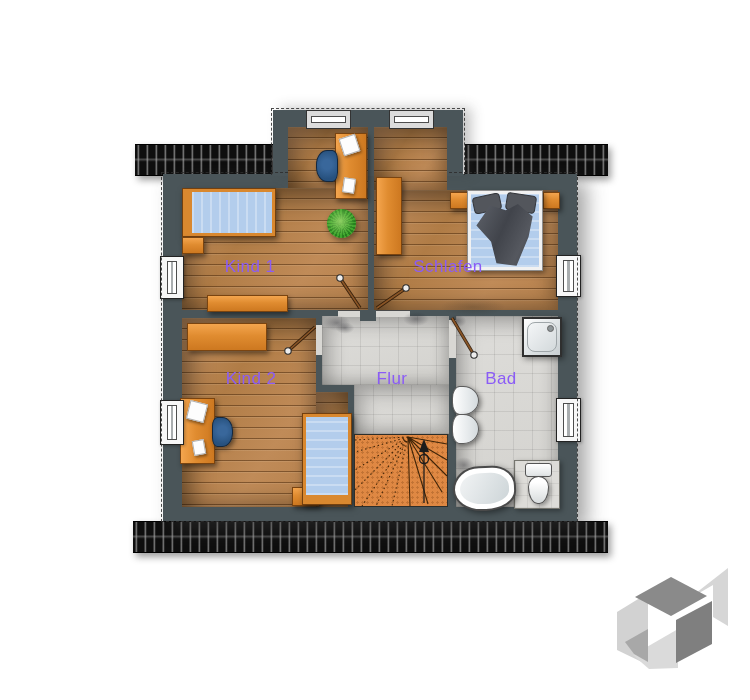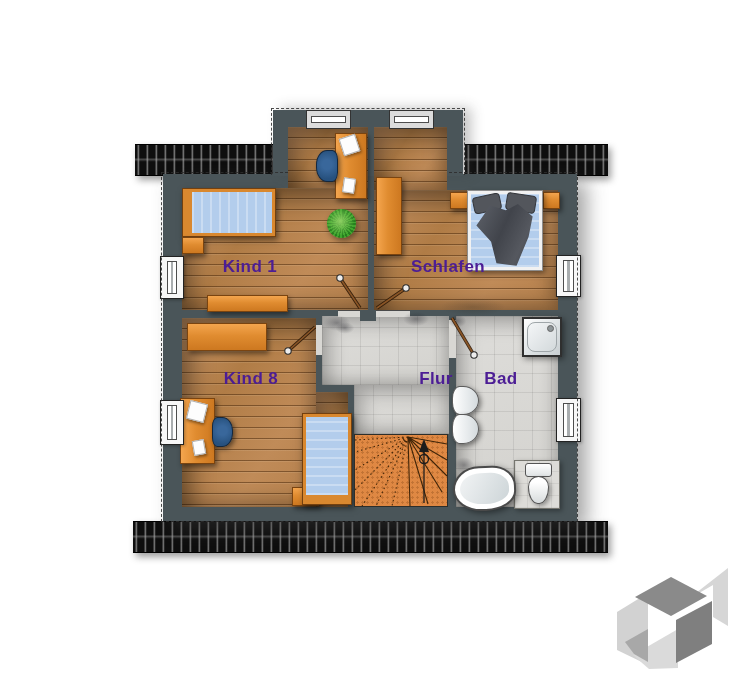--- a/index.html
+++ b/index.html
@@ -80,21 +80,21 @@
          repeating-linear-gradient(90deg, rgba(0,0,0,.06) 0 1px, rgba(0,0,0,0) 1px 12px),#dddcd8;
          border:1px solid #76766f;box-shadow:2px 2px 5px rgba(0,0,0,.35);z-index:29;}
   .wc-tank{background:linear-gradient(180deg,#fff,#dfe3e4);border:1px solid #555;border-radius:3px;z-index:30;}
   .wc-bowl{background:linear-gradient(180deg,#fff 20%,#d8dcdd);border:1px solid #555;z-index:30;
          border-radius:50% 50% 46% 46% / 38% 38% 60% 60%;box-shadow:2px 2px 4px rgba(0,0,0,.35);}
   .stairs{background:
          radial-gradient(rgba(90,40,0,.22) 1px, rgba(0,0,0,0) 1.4px),
          #df8843;background-size:5px 5px, auto;
          border:1.5px solid #2e2e2a;box-sizing:border-box;z-index:30;}
   .rlabel{position:absolute;transform:translate(-50%,-50%);z-index:35;
-         font-size:17px;font-weight:700;letter-spacing:.4px;color:#4c1d95;white-space:nowrap;}
+         font-size:17px;font-weight:400;letter-spacing:.4px;color:#8b5cf6;white-space:nowrap;}
   .dash{position:absolute;z-index:48;pointer-events:none;}
   svg{display:block;}
 </style>
 </head>
 <body>
 
 <div class="stage">
 
   <div class="abs roof" style="left:135px;top:144px;width:140px;height:30px;"></div>
   <div class="abs roof" style="left:465px;top:144px;width:143px;height:30px;"></div>
@@ -185,22 +185,22 @@
   <div class="abs sink" style="left:452px;top:414px;width:25px;height:28px;"></div>
   <div class="abs ledge" style="left:514px;top:460px;width:44px;height:47px;"></div>
   <div class="abs wc-tank" style="left:525px;top:463px;width:25px;height:12px;"></div>
   <div class="abs wc-bowl" style="left:528px;top:476px;width:19px;height:26px;"></div>
   <div class="abs tub" style="left:453px;top:466px;width:59px;height:41px;">
       <i></i>
     </div>
 
   <div class="rlabel" style="left:250px;top:267px;">Kind 1</div>
   <div class="rlabel" style="left:448px;top:267px;">Schlafen</div>
-  <div class="rlabel" style="left:251px;top:379px;">Kind 8</div>
-  <div class="rlabel" style="left:436px;top:379px;">Flur</div>
+  <div class="rlabel" style="left:251px;top:379px;">Kind 2</div>
+  <div class="rlabel" style="left:392px;top:379px;">Flur</div>
   <div class="rlabel" style="left:501px;top:379px;">Bad</div>
 
   <svg width="750" height="700" viewBox="0 0 750 700" style="position:absolute;left:0;top:0;z-index:40;pointer-events:none;">
     <g stroke="#2e1a08" stroke-width="3.4" fill="none" opacity=".9">
       <path d="M360,308 L340,278 M377,308 L406,288 M315,327 L288,351 M452,318 L474,355"></path>
     </g>
     <g stroke="#8a5526" stroke-width="1.6" fill="none">
       <path d="M360,308 L340,278 M377,308 L406,288 M315,327 L288,351 M452,318 L474,355"></path>
     </g>
     <g fill="#ececec" stroke="#2a2a2a" stroke-width="1.1">

